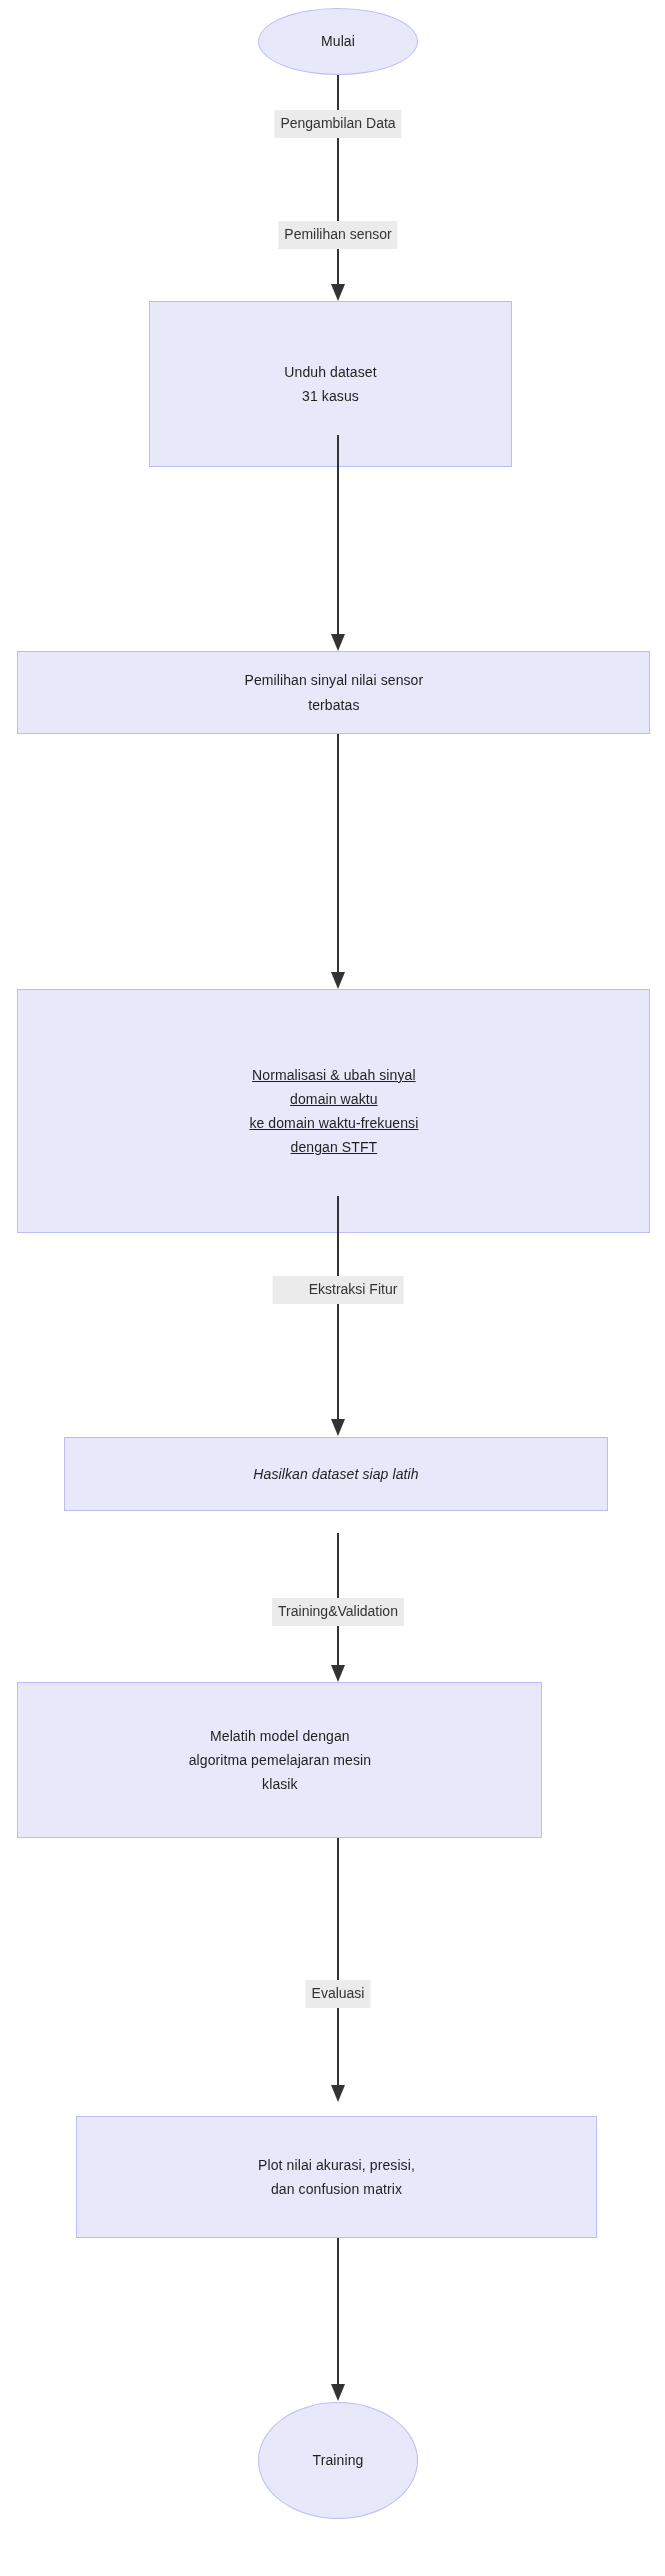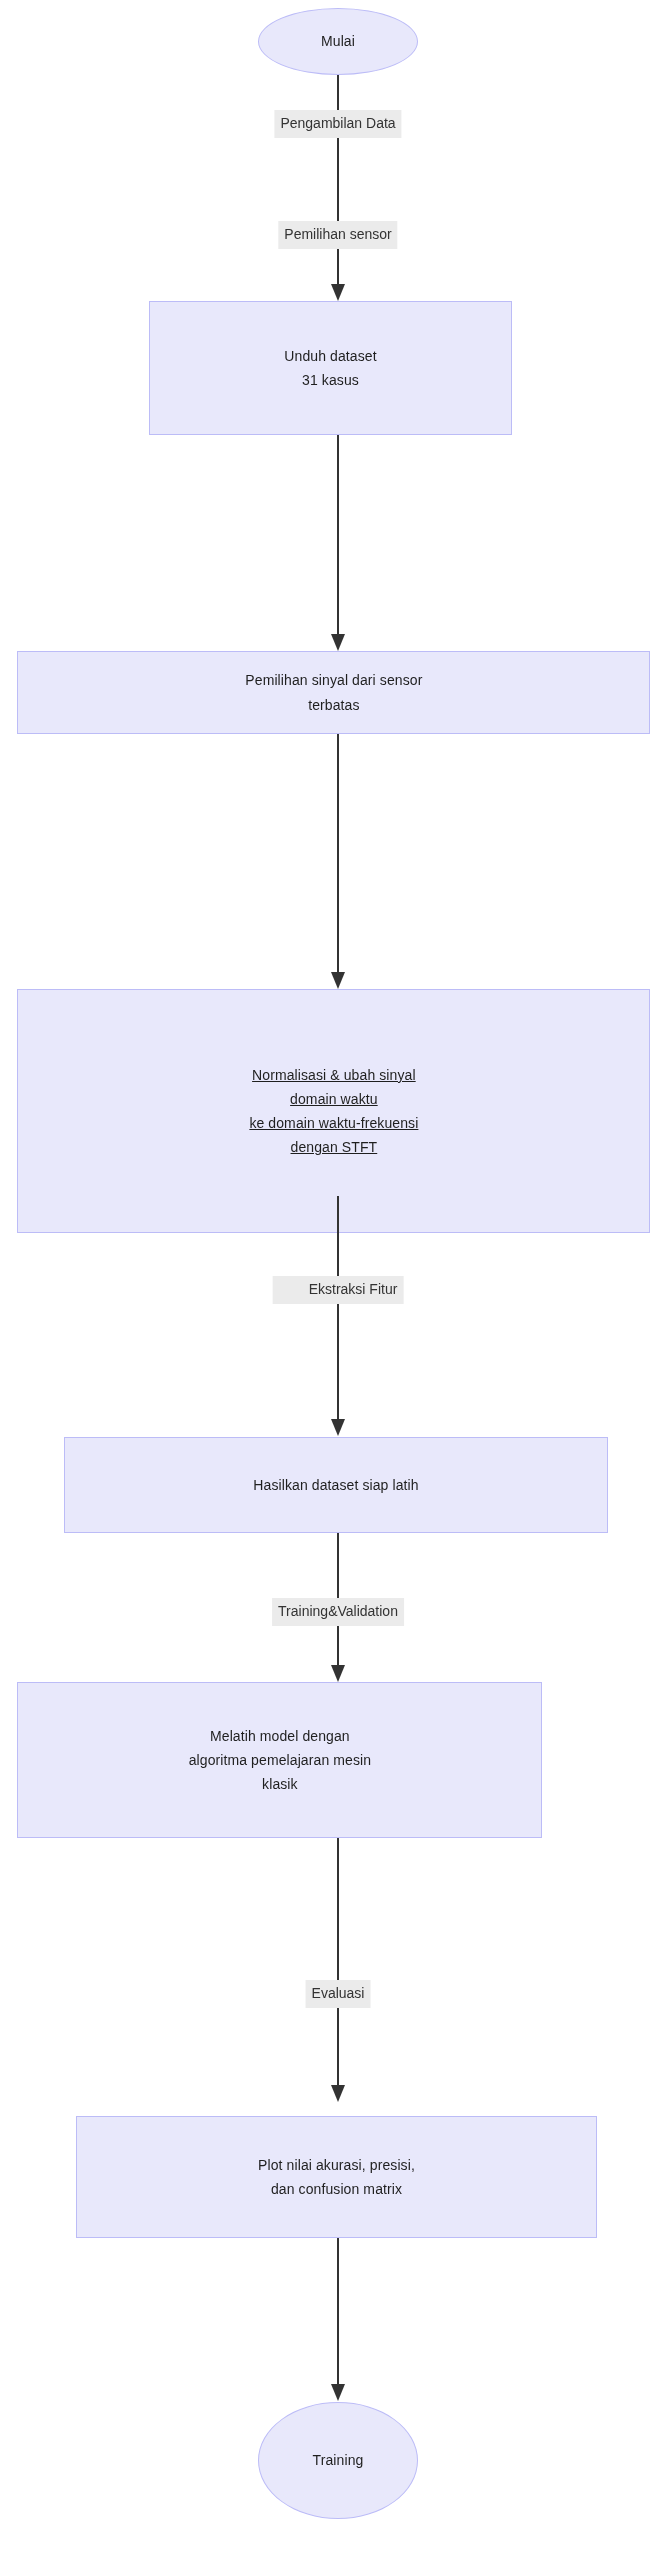--- a/index.html
+++ b/index.html
@@ -90,50 +90,50 @@
 <div id="flow-root">
 
   <div class="node terminal" style="left:258px; top:8px; width:160px; height:67px; border-radius:50%;">
     <span class="node-label">Mulai</span>
   </div>
 
   <div class="edge-line" style="top:75px; height:209px;"></div>
   <div class="arrow-head" style="top:284px;"></div>
   <div class="edge-label" style="top:84px;margin-top:26px;">Pengambilan Data</div>
 
-  <div class="node" style="left:149px; top:301px; width:363px; height:134px;">
+  <div class="node" style="left:149px; top:301px; width:363px; height:166px;">
     <span class="node-label">Unduh dataset
 31 kasus</span>
   </div>
 
   <div class="edge-line" style="top:435px; height:199px;"></div>
   <div class="arrow-head" style="top:634px;"></div>
   <div class="edge-label" style="top:221px;">Pemilihan sensor</div>
 
   <div class="node" style="left:17.4px; top:651px; width:633px; height:83px;">
-    <span class="node-label">Pemilihan sinyal dari sensor
+    <span class="node-label">Pemilihan sinyal nilai sensor
 terbatas</span>
   </div>
 
   <div class="edge-line" style="top:734px; height:238px;"></div>
   <div class="arrow-head" style="top:972px;"></div>
   <div class="edge-label" style="top:1033px;">Pra-pemrosesan</div>
 
   <div class="node" style="left:17.4px; top:989px; width:633px; height:244px;text-decoration:underline;">
     <span class="node-label">Normalisasi &amp; ubah sinyal
 domain waktu
 ke domain waktu-frekuensi
 dengan STFT</span>
   </div>
 
   <div class="edge-line" style="top:1196px; height:223px;"></div>
   <div class="arrow-head" style="top:1419px;"></div>
   <div class="edge-label" style="top:1276px;padding-left:36px;">Ekstraksi Fitur</div>
 
-  <div class="node" style="left:64px; top:1437px; width:544px; height:96px;">
+  <div class="node" style="left:64px; top:1437px; width:544px; height:74px;font-style:italic;">
     <span class="node-label">Hasilkan dataset siap latih</span>
   </div>
 
   <div class="edge-line" style="top:1533px; height:132px;"></div>
   <div class="arrow-head" style="top:1665px;"></div>
   <div class="edge-label" style="top:1598px;">Training&amp;Validation</div>
 
   <div class="node" style="left:17.4px; top:1682px; width:525px; height:156px;">
     <span class="node-label">Melatih model dengan
 algoritma pemelajaran mesin

